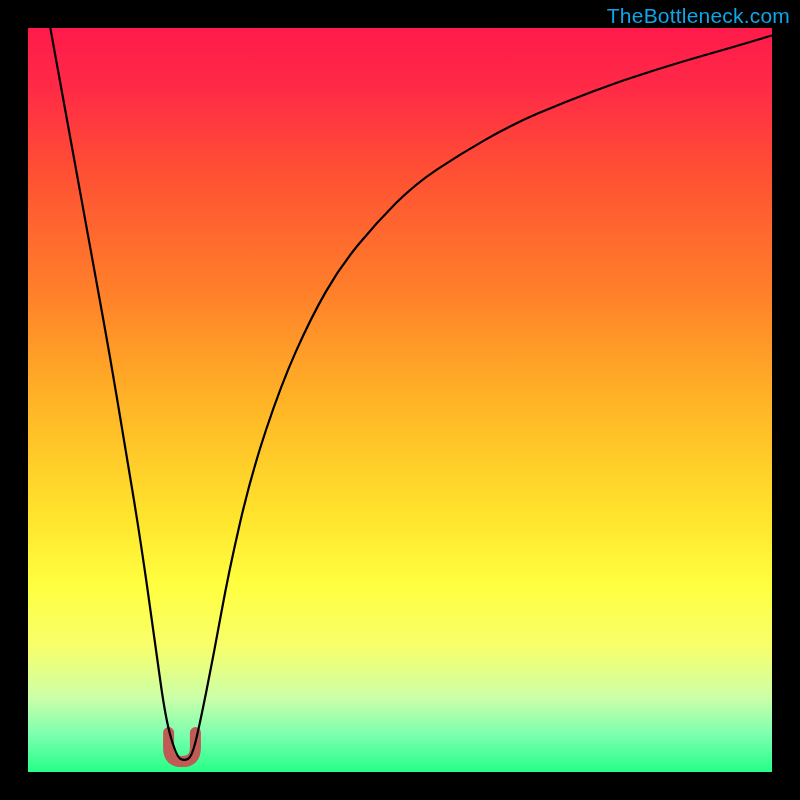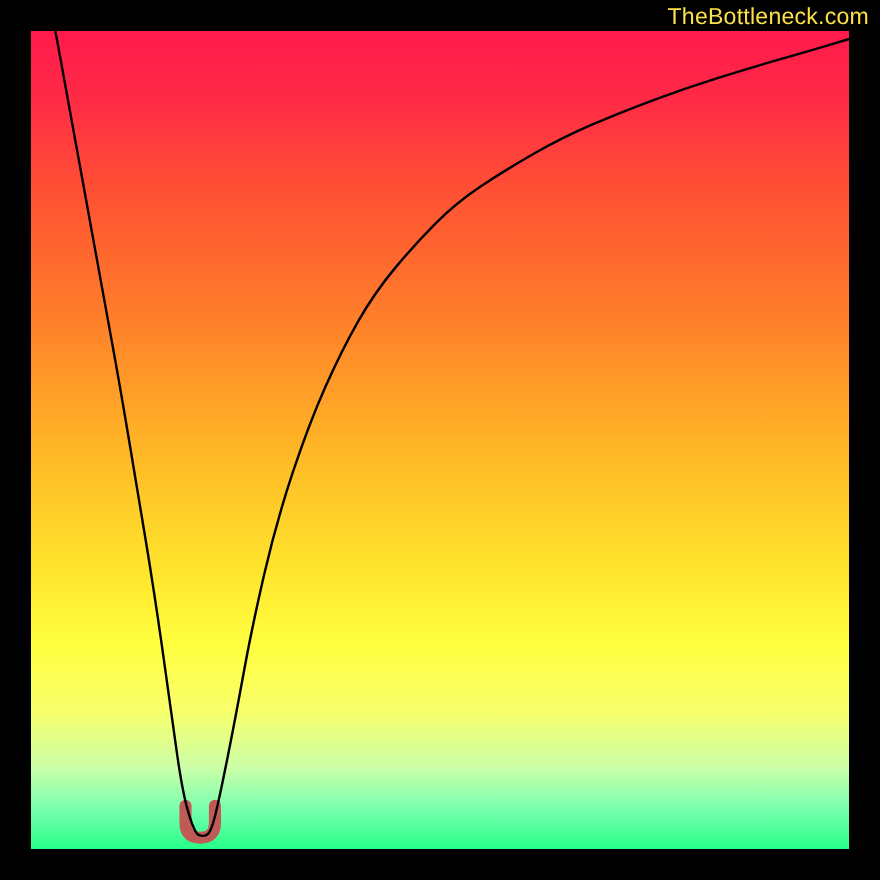--- a/index.html
+++ b/index.html
@@ -25,21 +25,21 @@
     width: 744px;
     height: 744px;
     overflow: hidden;
   }
   .watermark {
     position: absolute;
     top: 4px;
     right: 10px;
     font-size: 21px;
     font-weight: 500;
-    color: #fde047;
+    color: #0ea5e9;
     letter-spacing: 0.2px;
     z-index: 20;
   }
   svg {
     display: block;
   }
 </style>
 </head>
 <body>
 

